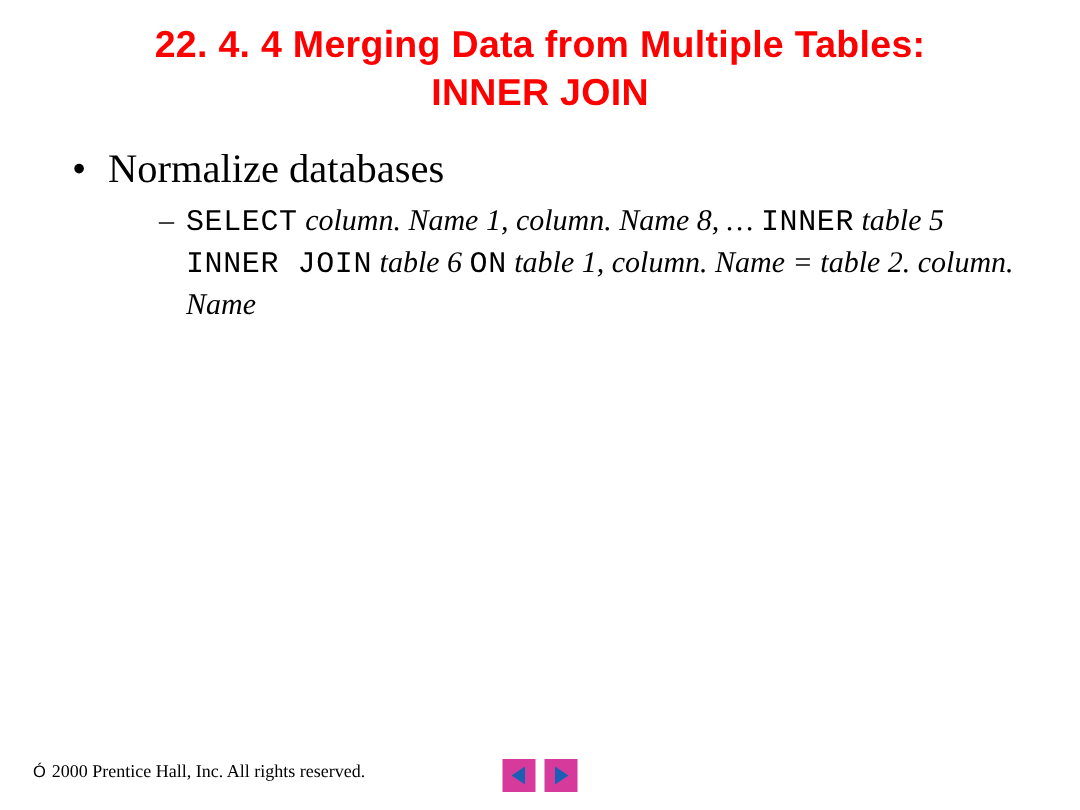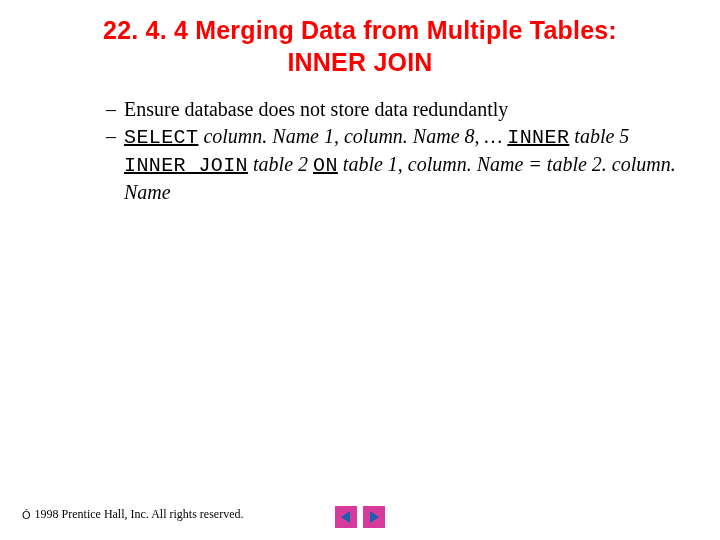--- a/index.html
+++ b/index.html
@@ -55,21 +55,20 @@
     text-indent: -18px;
   }
   .lvl2 .dash {
     display: inline-block;
     width: 18px;
     text-indent: 0;
   }
   .mono {
     font-family: "Courier New", Courier, monospace;
     letter-spacing: 0.4px;
-    text-decoration: underline;
   }
   .ital {
     font-style: italic;
   }
   .footer {
     position: absolute;
     left: 22px;
     bottom: 18px;
     font-size: 12px;
     font-family: "Times New Roman", Times, serif;
@@ -108,35 +107,35 @@
 
 <div class="slide">
 
   <div class="title">
     <span>22. 4. 4 Merging Data from Multiple Tables:</span><br>
     <span>INNER JOIN</span>
   </div>
 
   <div class="body">
 
+    <p class="lvl1">
+      <span class="bullet">•</span><span>Normalize databases</span>
+    </p>
 
-    <p class="lvl2">
-      <span class="dash">–</span><span>Ensure database does not store data redundantly</span>
-    </p>
 
     <p class="lvl2">
       <span class="dash">–</span><span class="mono">SELECT</span>
-      <span class="ital">column. Name 1</span><span class="ital">, </span><span class="ital">column. Name 8</span><span class="ital">, … </span><span class="mono">INNER</span><span class="ital"> table 5 </span><span class="mono">INNER JOIN</span><span class="ital"> table 2 </span><span class="mono">ON</span><span class="ital"> table 1, column. Name = table 2. column. Name</span>
+      <span class="ital">column. Name 1</span><span class="ital">, </span><span class="ital">column. Name 8</span><span class="ital">, … </span><span class="mono">INNER</span><span class="ital"> table 5 </span><span class="mono">INNER JOIN</span><span class="ital"> table 6 </span><span class="mono">ON</span><span class="ital"> table 1, column. Name = table 2. column. Name</span>
     </p>
 
   </div>
 
   <div class="footer">
     <span class="copy">Ó</span>
-    <span> 1998 Prentice Hall, Inc.  All rights reserved.</span>
+    <span> 2000 Prentice Hall, Inc.  All rights reserved.</span>
   </div>
 
   <div class="nav">
     <div class="btn">
       <svg width="14" height="14" viewBox="0 0 14 14">
         <polygon points="11,1 11,13 2,7" fill="#1a5fb4"></polygon>
       </svg>
     </div>
     <div class="btn">
       <svg width="14" height="14" viewBox="0 0 14 14">

